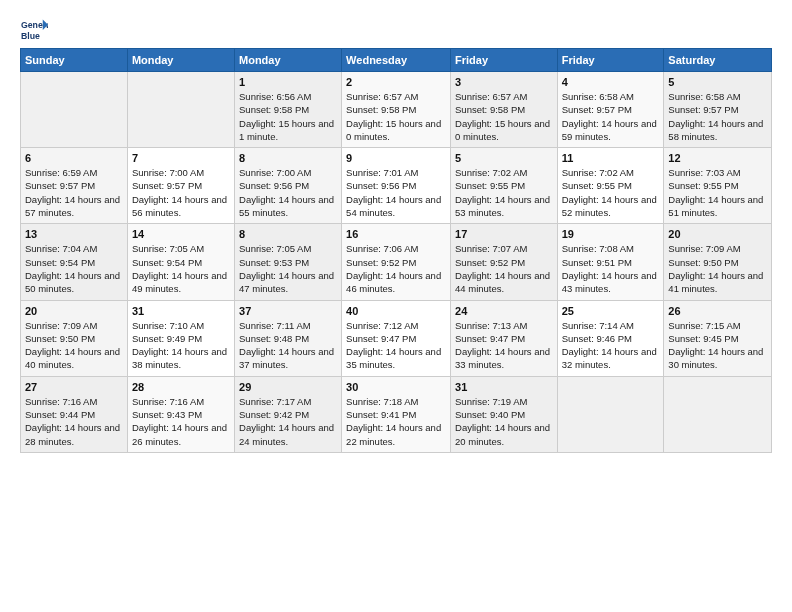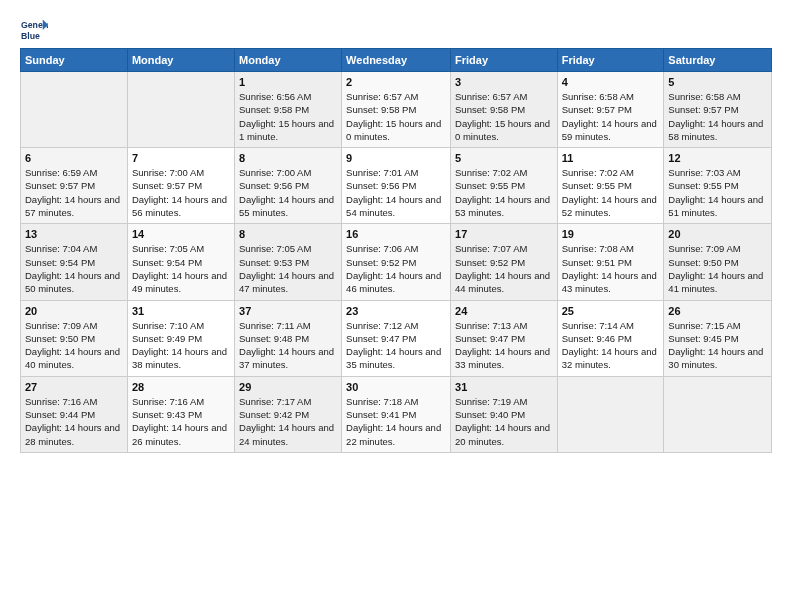--- a/index.html
+++ b/index.html
@@ -214,21 +214,21 @@
           </td>
           <td>
             <div class="day-number">31</div>
             <div class="day-info">Sunrise: 7:10 AM<br>Sunset: 9:49 PM<br>Daylight: 14 hours and 38 minutes.</div>
           </td>
           <td>
             <div class="day-number">37</div>
             <div class="day-info">Sunrise: 7:11 AM<br>Sunset: 9:48 PM<br>Daylight: 14 hours and 37 minutes.</div>
           </td>
           <td>
-            <div class="day-number">23</div>
+            <div class="day-number">40</div>
             <div class="day-info">Sunrise: 7:12 AM<br>Sunset: 9:47 PM<br>Daylight: 14 hours and 35 minutes.</div>
           </td>
           <td>
             <div class="day-number">24</div>
             <div class="day-info">Sunrise: 7:13 AM<br>Sunset: 9:47 PM<br>Daylight: 14 hours and 33 minutes.</div>
           </td>
           <td>
             <div class="day-number">25</div>
             <div class="day-info">Sunrise: 7:14 AM<br>Sunset: 9:46 PM<br>Daylight: 14 hours and 32 minutes.</div>
           </td>

